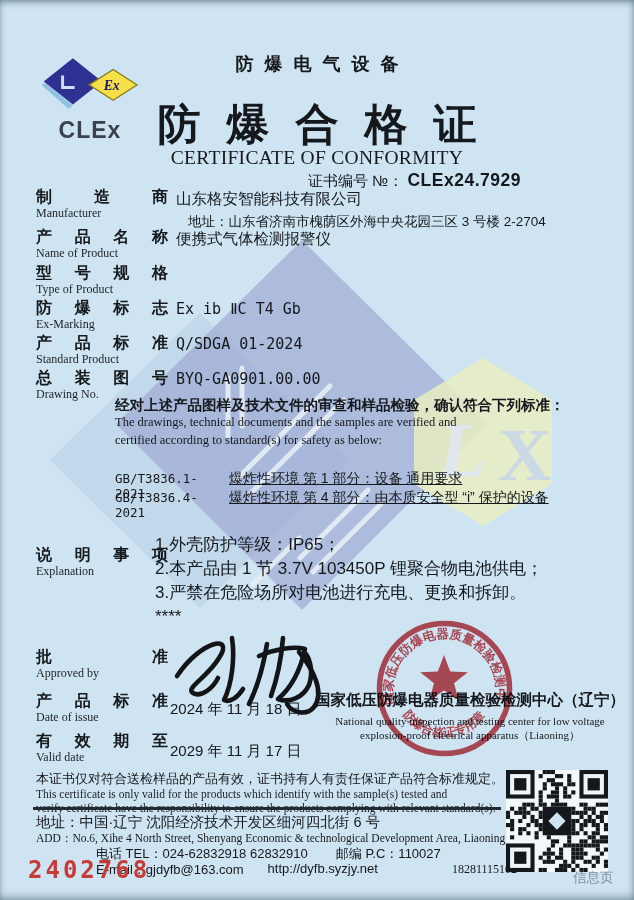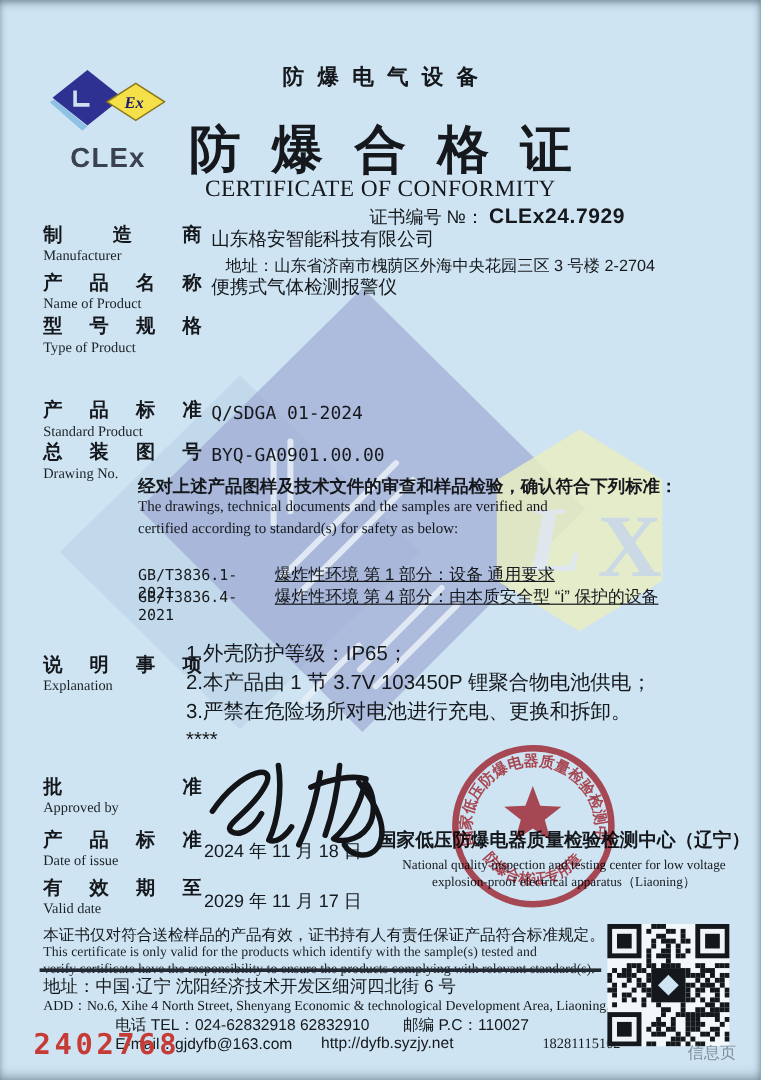--- a/index.html
+++ b/index.html
@@ -127,20 +127,29 @@
       <div class="len">Name of Product</div>
       </div>
     <div class="val">
         <div class="v1">便携式气体检测报警仪</div>
       </div>
   </div>
   <div class="row" style="top:264px;">
     <div class="lbl">
         <div class="lcn">型号规格</div>
       <div class="len">Type of Product</div>
+      </div>
+  </div>
+  <div class="row" style="top:299px;">
+    <div class="lbl">
+        <div class="lcn">防爆标志</div>
+      <div class="len">Ex-Marking</div>
+      </div>
+    <div class="val">
+        <div class="v1 mono">Ex ib ⅡC T4 Gb</div>
       </div>
   </div>
   <div class="row" style="top:334px;">
     <div class="lbl">
         <div class="lcn">产品标准</div>
       <div class="len">Standard Product</div>
       </div>
     <div class="val">
         <div class="v1 mono">Q/SDGA 01-2024</div>
       </div>

